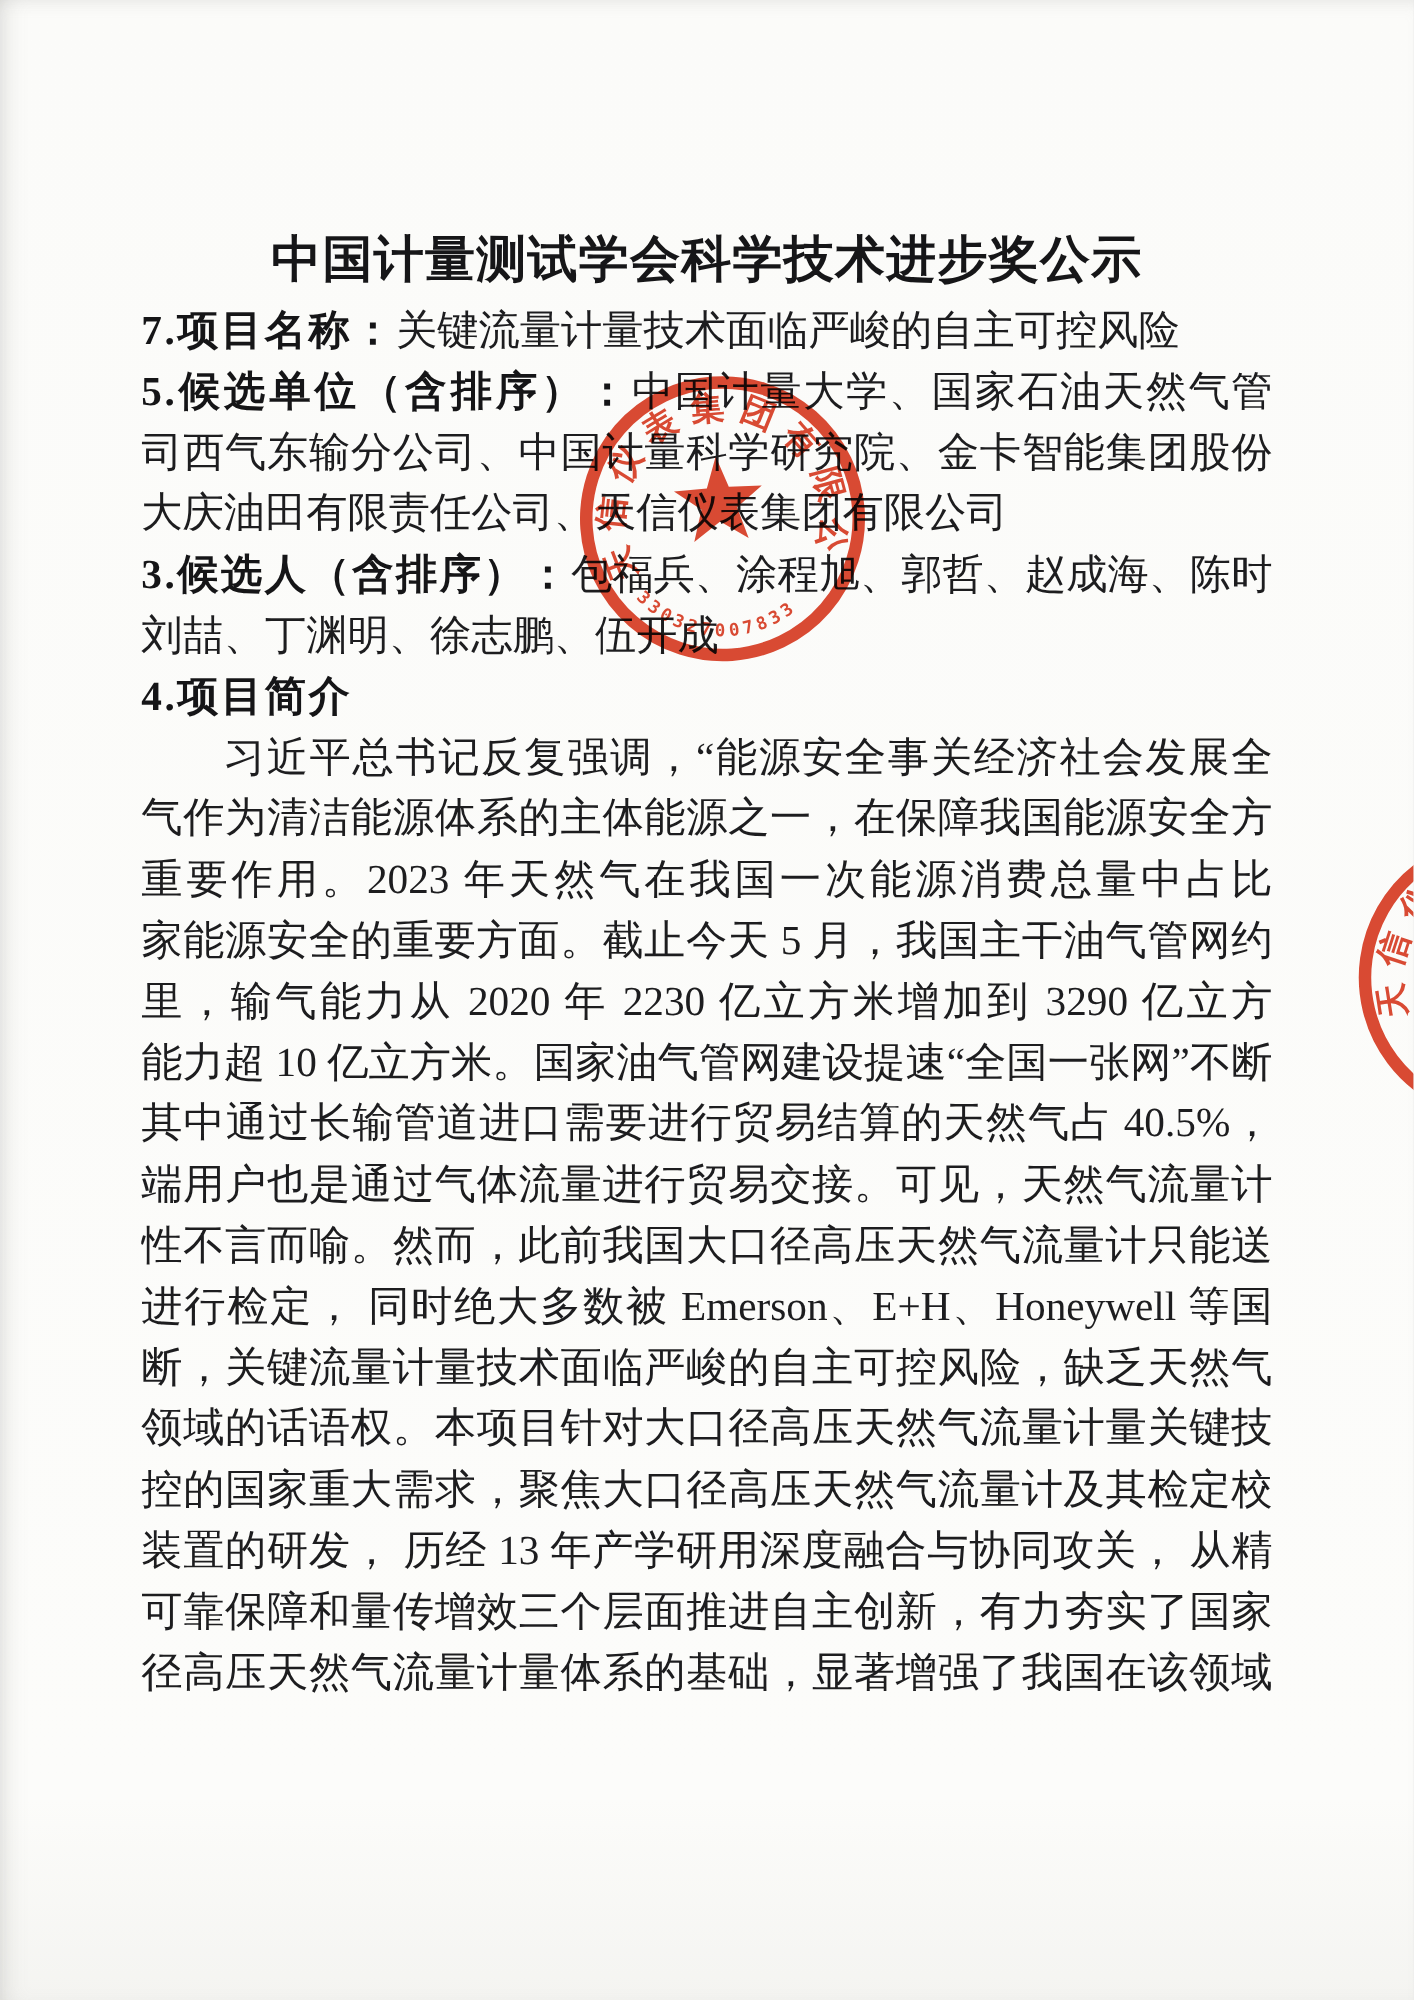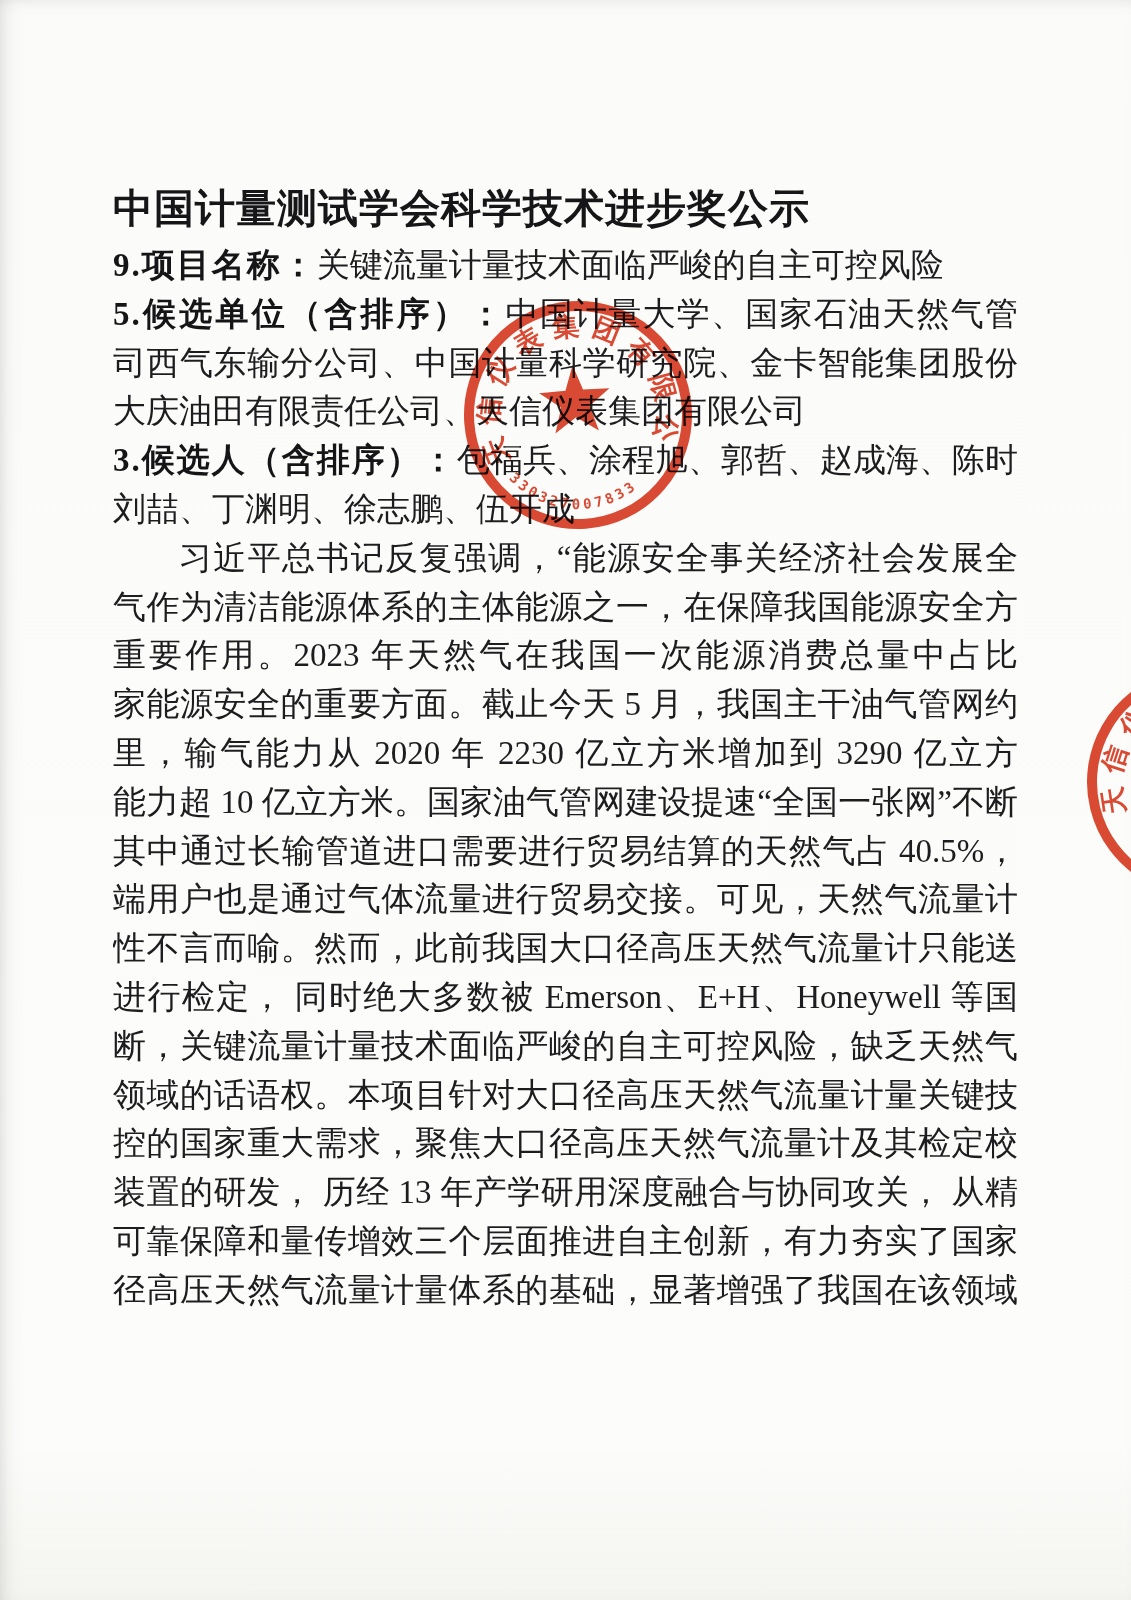--- a/index.html
+++ b/index.html
@@ -17,24 +17,25 @@
                inset 0 10px 18px -14px rgba(150,150,148,.30);
     overflow:hidden;
     color:#1d1d1f;
   }
   .content{
     position:absolute;
     left:113px; top:184px;
     width:905px;
   }
   .doc-title{
-    font-family:Liberation Sans, sans-serif;
+    font-family:Liberation Serif, serif;
     font-weight:700;
     font-size:40px;
     line-height:48px;
+    text-align:center;
     letter-spacing:1px;
     margin:0 0 9px 0;
     color:#161618;
   }
   .line{
     font-size:33px;
     line-height:48.8px;
     height:48.8px;
     white-space:nowrap;
     color:#1d1d1f;
@@ -68,26 +69,27 @@
   }
 </style>
 </head>
 <body>
 
 <div class="page">
 
   <div class="content">
     <h1 class="doc-title">中国计量测试学会科学技术进步奖公示</h1>
     <div>
-        <div class="line short"><span class="lbl">9.项目名称：</span><span>关键流量计量技术面临严峻的自主可控风险</span></div>
+        <div class="line short"><span class="lbl">7.项目名称：</span><span>关键流量计量技术面临严峻的自主可控风险</span></div>
         <div class="line full"><span class="lbl">5.候选单位（含排序）：</span><span>中国计量大学、国家石油天然气管网集团有限公</span></div>
         <div class="line full"><span>司西气东输分公司、中国计量科学研究院、金卡智能集团股份有限公司、</span></div>
         <div class="line short"><span>大庆油田有限责任公司、天信仪表集团有限公司</span></div>
         <div class="line full"><span class="lbl">3.候选人（含排序）：</span><span>包福兵、涂程旭、郭哲、赵成海、陈时健、王蕾、</span></div>
         <div class="line short"><span>刘喆、丁渊明、徐志鹏、伍开成</span></div>
+        <div class="line short"><span class="lbl">4.项目简介</span></div>
         <div class="line full indent"><span>习近平总书记反复强调，“能源安全事关经济社会发展全局”，天然</span></div>
         <div class="line full"><span>气作为清洁能源体系的主体能源之一，在保障我国能源安全方面发挥着</span></div>
         <div class="line full"><span>重要作用。2023 年天然气在我国一次能源消费总量中占比 8.5%，是国</span></div>
         <div class="line full"><span>家能源安全的重要方面。截止今天 5 月，我国主干油气管网约 10 万公</span></div>
         <div class="line full"><span>里，输气能力从 2020 年 2230 亿立方米增加到 3290 亿立方米，日供气</span></div>
         <div class="line full"><span>能力超 10 亿立方米。国家油气管网建设提速“全国一张网”不断完善。</span></div>
         <div class="line full"><span>其中通过长输管道进口需要进行贸易结算的天然气占 40.5%，LNG 在终</span></div>
         <div class="line full"><span>端用户也是通过气体流量进行贸易交接。可见，天然气流量计量的重要</span></div>
         <div class="line full"><span>性不言而喻。然而，此前我国大口径高压天然气流量计只能送国外机构</span></div>
         <div class="line full"><span>进行检定， 同时绝大多数被 Emerson、E+H、Honeywell 等国外产品垄</span></div>

